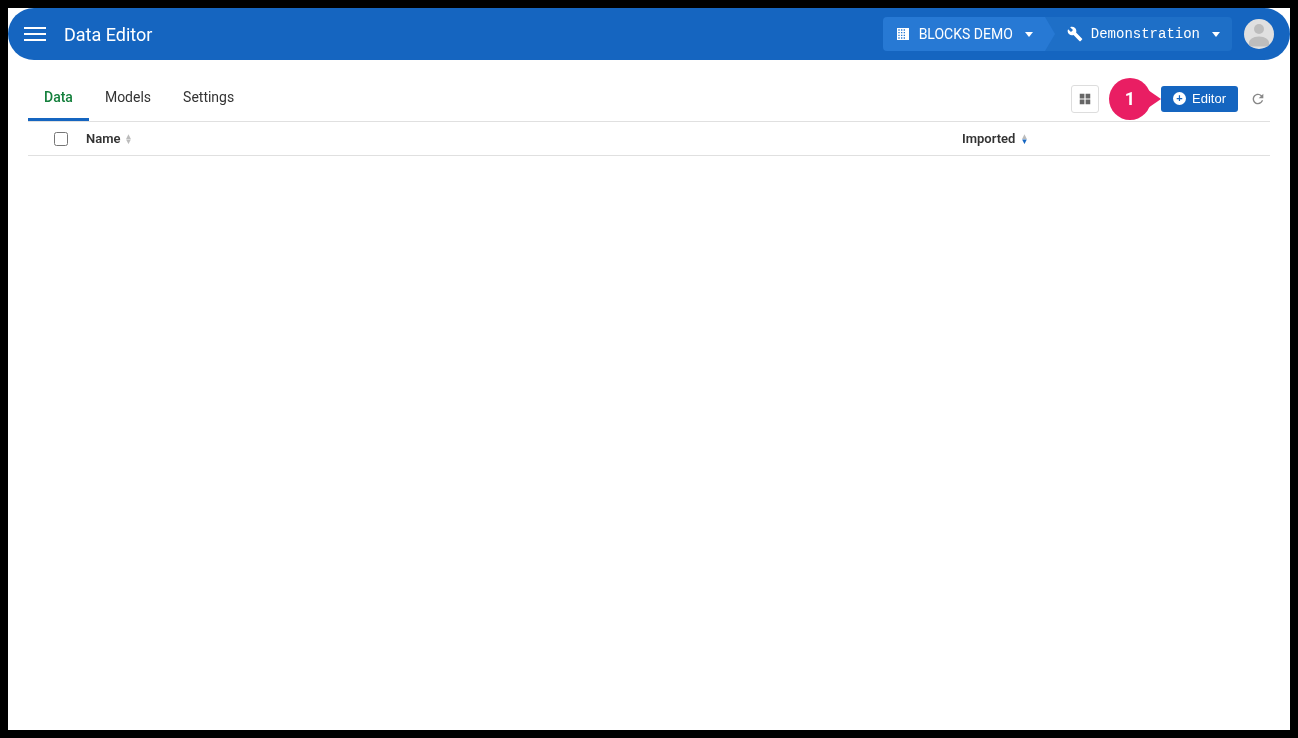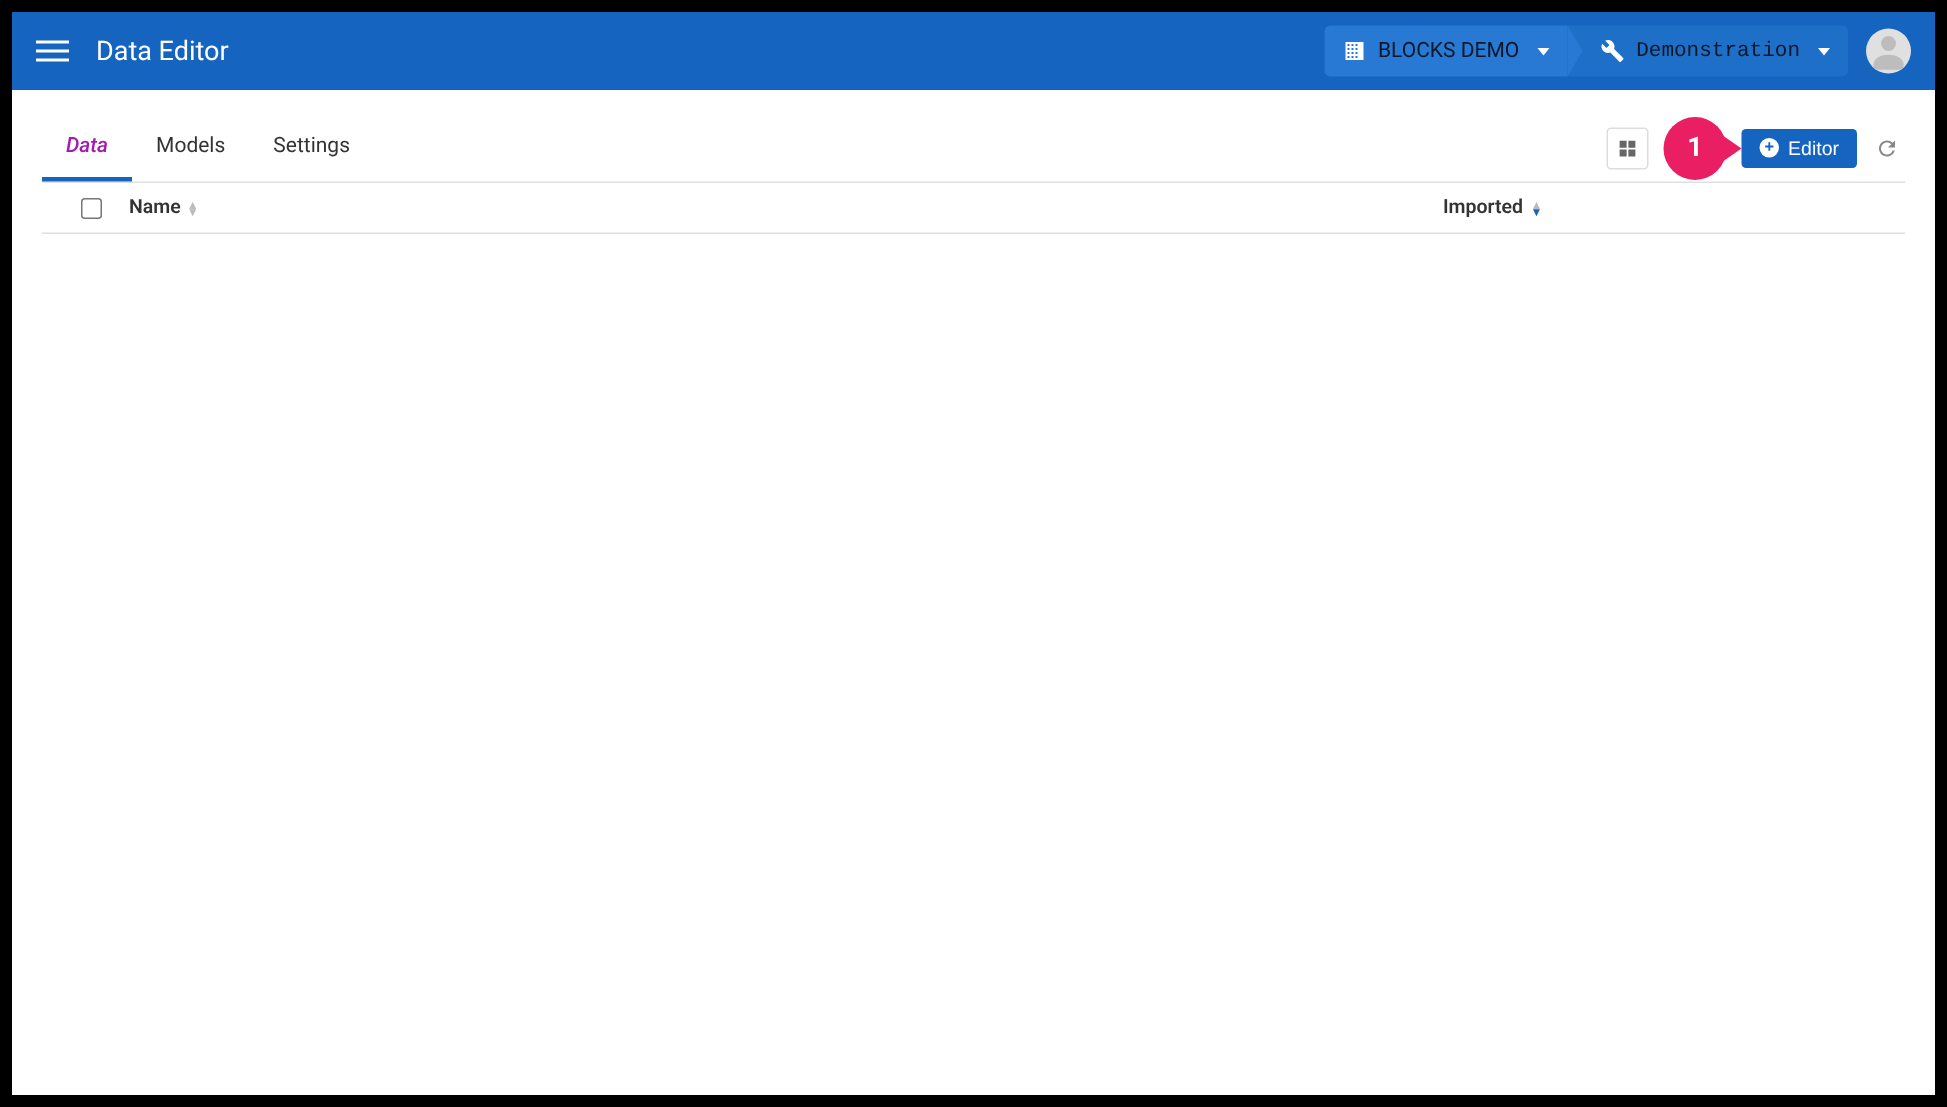--- a/index.html
+++ b/index.html
@@ -18,20 +18,21 @@
       flex-direction: column;
       overflow: hidden;
     }
     .header {
       height: 52px;
       background: #1565c0;
       display: flex;
       align-items: center;
       padding: 0 16px;
       color: #fff;
+      border-radius: 26px;
     }
     .menu-icon {
       width: 22px;
       height: 22px;
       display: flex;
       flex-direction: column;
       justify-content: center;
       gap: 4px;
       margin-right: 18px;
       cursor: pointer;
@@ -53,21 +54,21 @@
       margin-right: 12px;
     }
     .crumb {
       display: flex;
       align-items: center;
       background: #1e6fc7;
       height: 34px;
       padding: 0 12px;
       cursor: pointer;
       position: relative;
-      color: #0f172a;
+      color: #ffffff;
       font-size: 14px;
       gap: 8px;
     }
     .crumb.first {
       background: #2779d4;
       border-radius: 4px 0 0 4px;
     }
     .crumb.first::after {
       content: "";
       position: absolute;
@@ -128,24 +129,23 @@
     .tab {
       padding: 0 16px;
       display: flex;
       align-items: center;
       font-size: 14px;
       color: #333;
       cursor: pointer;
       border-bottom: 3px solid transparent;
     }
     .tab.active {
-      color: #a21caf;
+      color: #15803d;
       font-weight: 500;
       border-bottom-color: #1565c0;
-      font-style: italic;
     }
     .toolbar-spacer { flex: 1; }
     .toolbar-right {
       display: flex;
       align-items: center;
       gap: 8px;
     }
     .grid-icon-btn {
       width: 28px;
       height: 28px;

